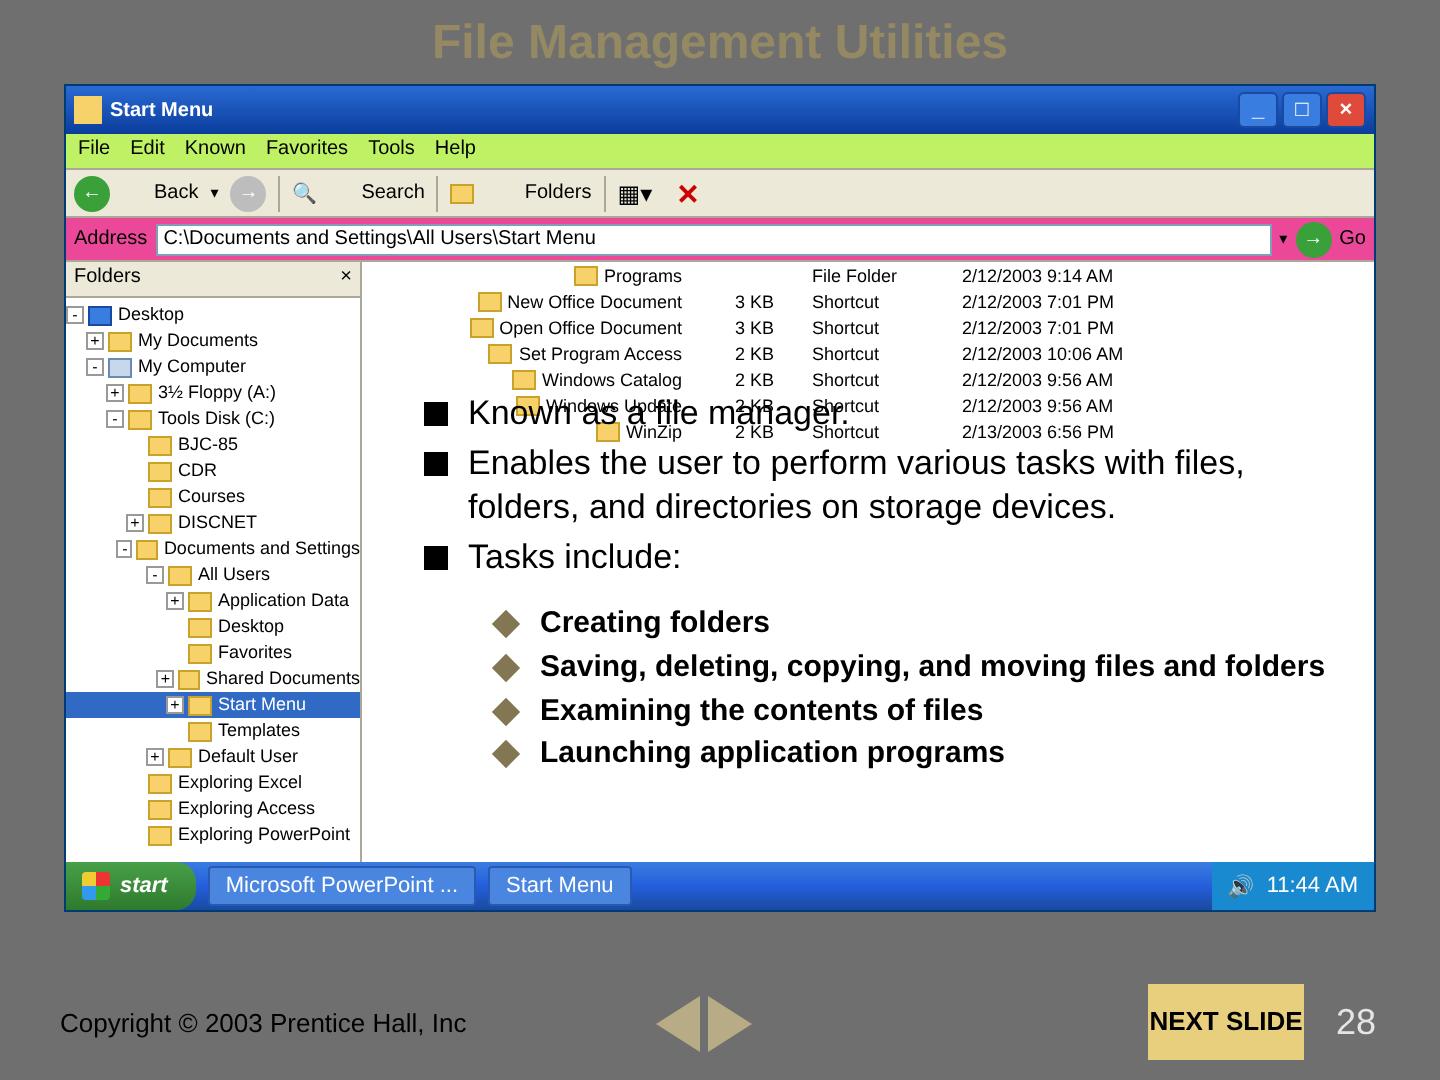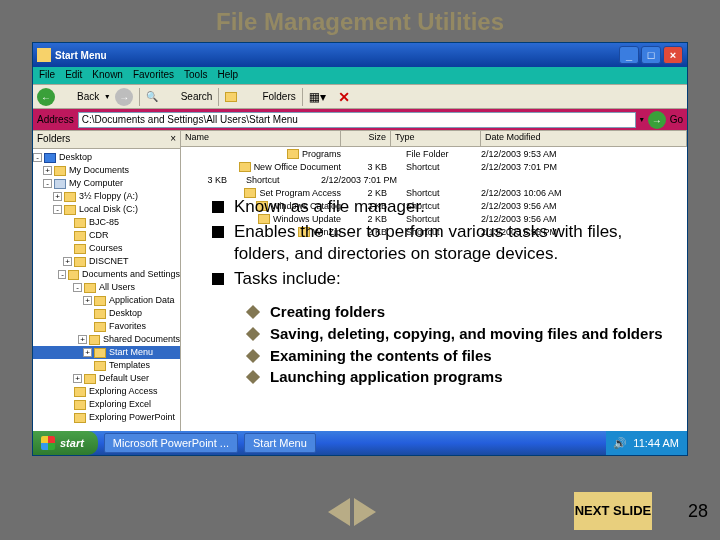--- a/index.html
+++ b/index.html
@@ -39,27 +39,27 @@
   .win-ctrls { margin-left:auto; display:flex; gap:2px; }
   .win-ctrls span {
     width: 20px; height: 18px;
     background: #3a7de0;
     border:1px solid #1a4aa0;
     border-radius:3px;
     display:inline-flex; align-items:center; justify-content:center;
     color:#fff; font-size:11px;
   }
   .win-ctrls .close { background:#e04a3a; }
-  .menubar { height: 18px; background:#14b8a6; display:flex; gap:10px; padding:2px 6px; color:#000; font-size:10px; border-bottom:1px solid #aca899;}
+  .menubar { height: 18px; background:#bef264; display:flex; gap:10px; padding:2px 6px; color:#000; font-size:10px; border-bottom:1px solid #aca899;}
   .toolbar { height: 24px; background:#ece9d8; display:flex; align-items:center; gap:6px; padding:0 4px; border-bottom:1px solid #aca899;}
   .toolbar .btn { display:flex; align-items:center; gap:3px; color:#000;margin-left:16px; }
   .sep { width:1px; height:18px; background:#aca899; }
   .nav-circle { width:18px;height:18px;border-radius:50%;background:#3aa03a;display:inline-flex;align-items:center;justify-content:center;color:#fff;font-size:10px;}
   .nav-circle.dis { background:#bdbdbd;}
-  .addrbar { height: 22px; background:#be185d; display:flex; align-items:center; padding:0 4px; gap:4px; border-bottom:1px solid #aca899;}
+  .addrbar { height: 22px; background:#ec4899; display:flex; align-items:center; padding:0 4px; gap:4px; border-bottom:1px solid #aca899;}
   .addrbar input { flex:1; height:16px; font-size:10px; border:1px solid #7f9db9; padding:0 3px; background:#fff; }
   .redx { color:#c00; font-size:14px; font-weight:bold; margin-left:6px; }
 
   .content { display:flex; height: calc(100% - 24px - 18px - 24px - 22px - 24px); background:#fff;}
   .pane-left { width: 148px; border-right:1px solid #aca899; overflow:hidden; background:#fff; position:relative;}
   .pane-left .hdr { background:#ece9d8; height:18px; font-size:10px; padding:2px 4px; display:flex; justify-content:space-between; border-bottom:1px solid #aca899;}
   .tree { font-size:9px; color:#000; padding:2px 0; line-height:13px; }
   .tree .node { display:flex; align-items:center; white-space:nowrap; }
   .tree .node.sel { background:#316ac5; color:#fff; }
   .ind { display:inline-block; }
@@ -112,21 +112,21 @@
   .nav-tris { position:absolute; left:328px; bottom:14px; display:flex; gap:4px;}
   .tri { width:0;height:0; border-top:14px solid transparent; border-bottom:14px solid transparent;}
   .tri.l { border-right:22px solid #b8ac86;}
   .tri.r { border-left:22px solid #b8ac86;}
   .next {
     position:absolute; right:68px; bottom:10px;
     width:78px; height:38px; background:#e8cf7d;
     display:flex; align-items:center; justify-content:center;
     font-weight:bold; font-size:13px; text-align:center; line-height:1.1; color:#000;
   }
-  .pagenum { position:absolute; right:12px; bottom:18px; color:#000000; font-size:18px;}
+  .pagenum { position:absolute; right:32px; bottom:18px; color:#e5e5e5; font-size:18px;}
 </style>
 </head>
 <body>
 
 <div class="title">File Management Utilities</div>
 
 <div class="explorer">
   <div class="win-title">
     <span class="ic"></span>
     <span>Start Menu</span>
@@ -194,21 +194,21 @@
           <div class="node">
             <span class="ind" style="width: 20px;"></span>
             <span class="tog">+</span>
             <span class="fld"></span>
             <span>3½ Floppy (A:)</span>
           </div>
           <div class="node">
             <span class="ind" style="width: 20px;"></span>
             <span class="tog">-</span>
             <span class="fld"></span>
-            <span>Local Disk (C:)</span>
+            <span>Tools Disk (C:)</span>
           </div>
           <div class="node">
             <span class="ind" style="width: 30px;"></span>
             <span style="width: 11px; display: inline-block;"></span>
             <span class="fld"></span>
             <span>BJC-85</span>
           </div>
           <div class="node">
             <span class="ind" style="width: 30px;"></span>
             <span style="width: 11px; display: inline-block;"></span>
@@ -278,57 +278,52 @@
           <div class="node">
             <span class="ind" style="width: 40px;"></span>
             <span class="tog">+</span>
             <span class="fld"></span>
             <span>Default User</span>
           </div>
           <div class="node">
             <span class="ind" style="width: 30px;"></span>
             <span style="width: 11px; display: inline-block;"></span>
             <span class="fld"></span>
+            <span>Exploring Excel</span>
+          </div>
+          <div class="node">
+            <span class="ind" style="width: 30px;"></span>
+            <span style="width: 11px; display: inline-block;"></span>
+            <span class="fld"></span>
             <span>Exploring Access</span>
           </div>
           <div class="node">
             <span class="ind" style="width: 30px;"></span>
             <span style="width: 11px; display: inline-block;"></span>
             <span class="fld"></span>
-            <span>Exploring Excel</span>
-          </div>
-          <div class="node">
-            <span class="ind" style="width: 30px;"></span>
-            <span style="width: 11px; display: inline-block;"></span>
-            <span class="fld"></span>
             <span>Exploring PowerPoint</span>
           </div>
         </div>
     </div>
     <div class="pane-right">
-      <div class="cols">
-        <div class="c-name">Name</div>
-        <div class="c-size">Size</div>
-        <div class="c-type">Type</div>
-        <div class="c-mod">Date Modified</div>
-      </div>
       <div class="rows" id="rows">
           <div class="row">
             <div class="rn"><span class="fld"></span>Programs</div>
             <div class="rs"></div>
             <div class="rt">File Folder</div>
-            <div class="rm">2/12/2003 9:53 AM</div>
+            <div class="rm">2/12/2003 9:14 AM</div>
           </div>
           <div class="row">
             <div class="rn"><span class="fld"></span>New Office Document</div>
             <div class="rs">3 KB</div>
             <div class="rt">Shortcut</div>
             <div class="rm">2/12/2003 7:01 PM</div>
           </div>
           <div class="row">
+            <div class="rn"><span class="fld"></span>Open Office Document</div>
             <div class="rs">3 KB</div>
             <div class="rt">Shortcut</div>
             <div class="rm">2/12/2003 7:01 PM</div>
           </div>
           <div class="row">
             <div class="rn"><span class="fld"></span>Set Program Access</div>
             <div class="rs">2 KB</div>
             <div class="rt">Shortcut</div>
             <div class="rm">2/12/2003 10:06 AM</div>
           </div>
@@ -398,19 +393,20 @@
         <span>Examining the contents of files</span>
       </div>
       <div class="b2">
         <span class="di"></span>
         <span>Launching application programs</span>
       </div>
     </div>
 </div>
 
 <div class="footer">
+  <span class="copyright">Copyright © 2003 Prentice Hall, Inc</span>
   <div class="nav-tris">
     <div class="tri l"></div>
     <div class="tri r"></div>
   </div>
   <div class="next">NEXT SLIDE</div>
   <div class="pagenum">28</div>
 </div>
 
 </body></html>

